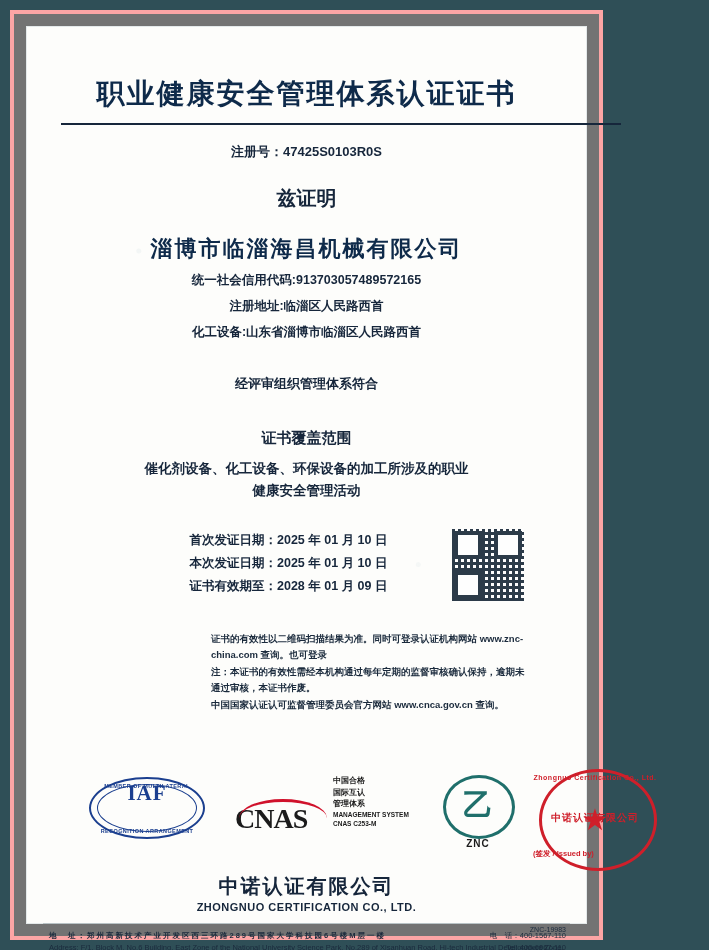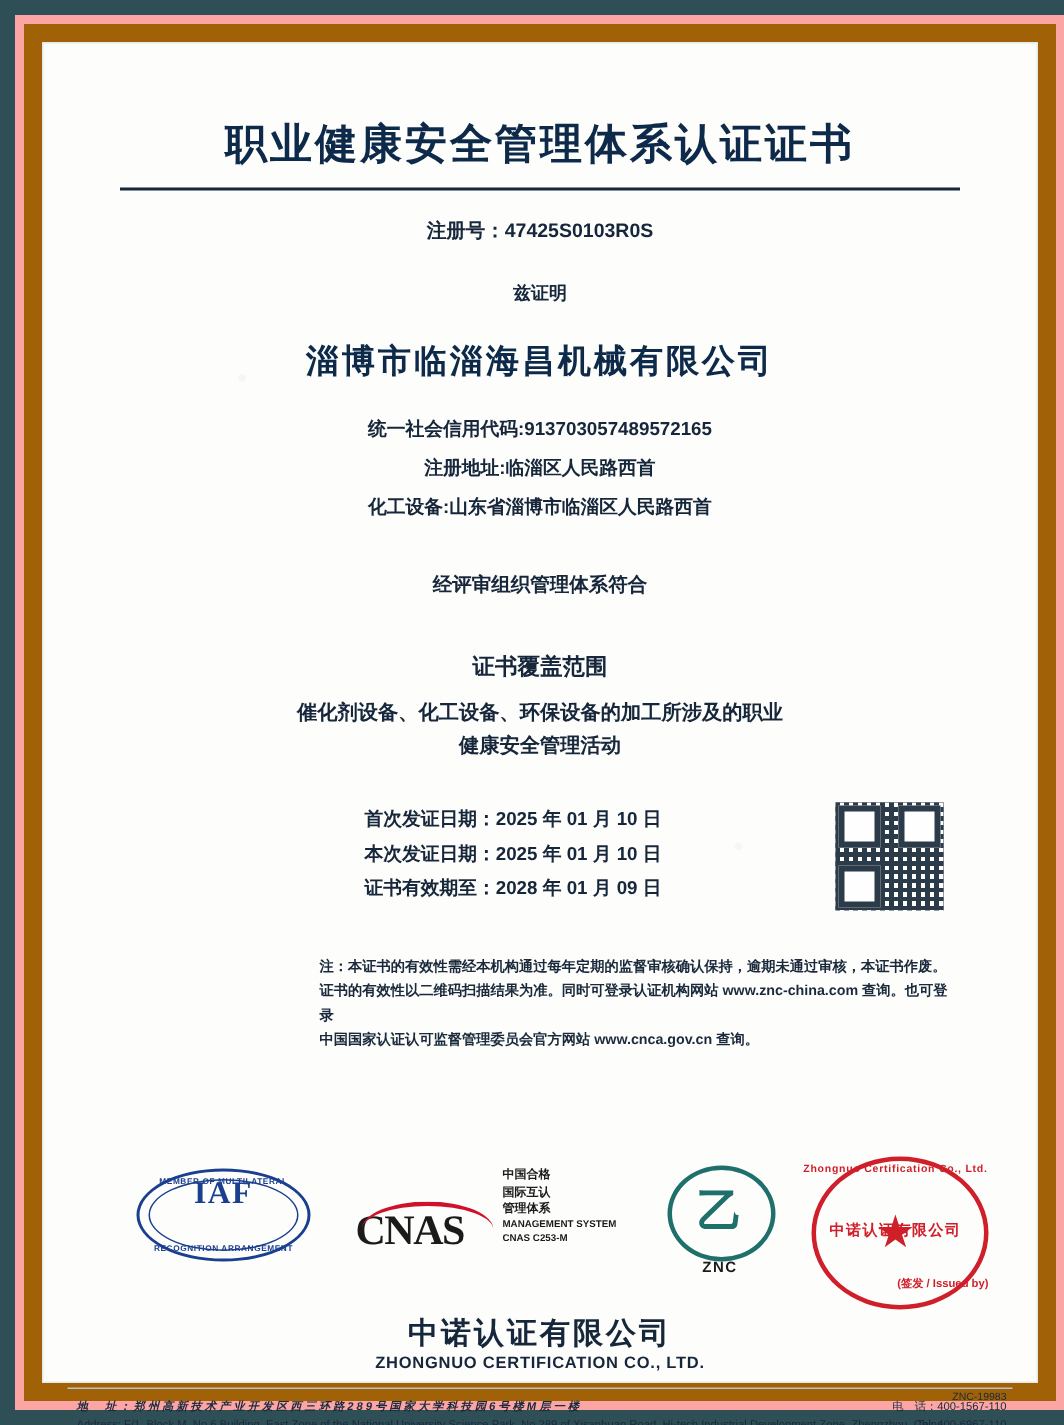--- a/index.html
+++ b/index.html
@@ -5,23 +5,23 @@
   html,body{margin:0;padding:0;}
   body{
     width:709px;height:950px;
     background:#2f4f57;
     font-family:"Liberation Sans", sans-serif;
     overflow:hidden;
   }
   .cert-outer{
     position:absolute;
     left:10px;top:10px;
-    width:700px;height:930px;
-    background:#a16207;
-    border:6px solid #fca5a5;
+    width:593px;height:930px;
+    background:#737373;
+    border:4px solid #fca5a5;
     box-sizing:border-box;
   }
   .cert-frame{
     position:absolute;
     left:18px;top:18px;right:18px;bottom:18px;
     border:2px solid #cfd6d8;
     box-sizing:border-box;
   }
   .cert-inner{
     position:absolute;
@@ -55,37 +55,37 @@
     margin:10px auto 0 auto;
   }
   .reg-no{
     margin-top:18px;
     font-size:13px;
     font-weight:bold;
     color:#16263b;
   }
   .hereby{
     margin-top:24px;
-    font-size:12px;
+    font-size:20px;
     font-weight:bold;
   }
   .company{
     margin-top:22px;
     font-size:22px;
     font-weight:bold;
     letter-spacing:2px;
     color:#0e2a4a;
   }
   .info-line{
     margin-top:9px;
     font-size:12.5px;
     font-weight:bold;
     color:#16263b;
   }
-  .info-line.first{margin-top:22px;}
+  .info-line.first{margin-top:8px;}
   .conform{
     margin-top:34px;
     font-size:13px;
     font-weight:bold;
   }
   .standard{
     margin-top:11px;
     font-size:15px;
     font-weight:bold;
     font-family:"Liberation Serif", serif;
@@ -214,21 +214,21 @@
   }
   .seal .top-txt{
     position:absolute;left:0;right:0;top:9px;text-align:center;
     font-size:7px;color:#cf1f2a;font-weight:bold;letter-spacing:.5px;
   }
   .seal .mid-txt{
     position:absolute;left:0;right:0;top:46px;text-align:center;
     font-size:10px;color:#cf1f2a;font-weight:bold;letter-spacing:1px;
   }
   .seal .bot-txt{
-    position:absolute;left:0;right:0;bottom:10px;text-align:right;
+    position:absolute;left:0;right:0;bottom:10px;text-align:left;
     font-size:7.5px;color:#cf1f2a;font-weight:bold;
   }
   .issuer-cn{
     position:absolute;left:0;right:0;top:846px;
     text-align:center;font-size:20px;font-weight:bold;
     color:#16263b;letter-spacing:2px;
   }
   .issuer-en{
     position:absolute;left:0;right:0;top:874px;
     text-align:center;font-size:11px;font-weight:bold;
@@ -237,21 +237,21 @@
   .footer{
     position:absolute;left:16px;right:16px;top:896px;height:40px;
     border-top:1px solid #b9c3c6;
     padding-top:5px;
     box-sizing:border-box;
   }
   .footer .left{
     position:absolute;left:6px;top:6px;text-align:left;
     font-size:7.5px;line-height:1.6;color:#1a2a3c;
   }
-  .footer .left .l1{font-weight:bold;letter-spacing:2px;font-style:italic;}
+  .footer .left .l1{font-weight:bold;letter-spacing:2px;}
   .footer .right{
     position:absolute;right:4px;top:6px;text-align:right;
     font-size:7.5px;line-height:1.6;color:#1a2a3c;
   }
   .footer .code{
     position:absolute;right:4px;top:2px;font-size:7px;color:#1a2a3c;
   }
 </style>
 </head>
 <body>
@@ -290,22 +290,22 @@
           <div>首次发证日期：2025 年 01 月 10 日</div>
           <div>本次发证日期：2025 年 01 月 10 日</div>
           <div>证书有效期至：2028 年 01 月 09 日</div>
         </div>
         <div class="qr">
           <div class="qr-bl"></div>
         </div>
       </div>
 
       <div class="notes">
+        <div>证书的有效性以二维码扫描结果为准。同时可登录认证机构网站 www.znc-china.com 查询。也可登录</div>
         <div>注：本证书的有效性需经本机构通过每年定期的监督审核确认保持，逾期未通过审核，本证书作废。</div>
-        <div>证书的有效性以二维码扫描结果为准。同时可登录认证机构网站 www.znc-china.com 查询。也可登录</div>
         <div>中国国家认证认可监督管理委员会官方网站 www.cnca.gov.cn 查询。</div>
       </div>
 
     </div>
 
     <div class="logos">
 
       <div class="logo iaf">
         <div class="ell"></div>
         <div class="ell2"></div>

